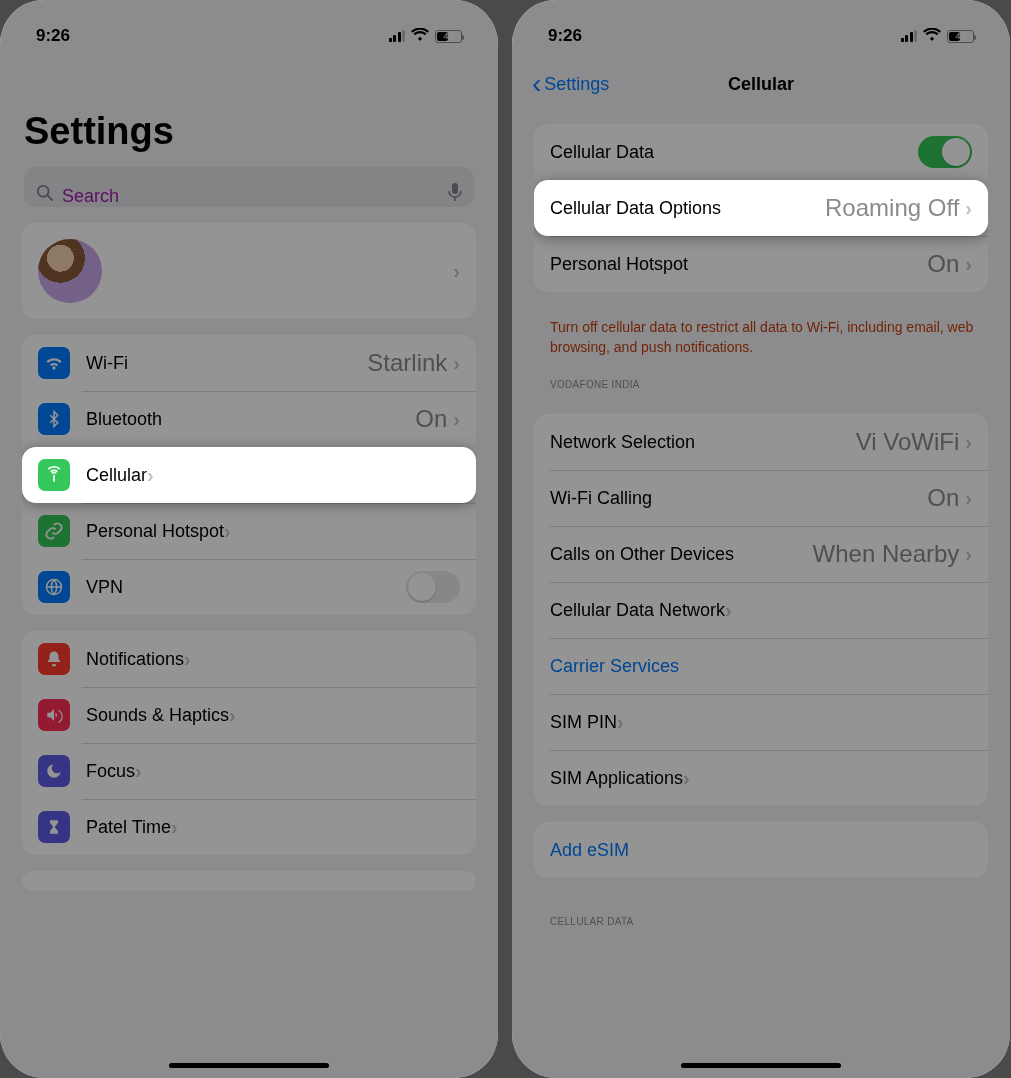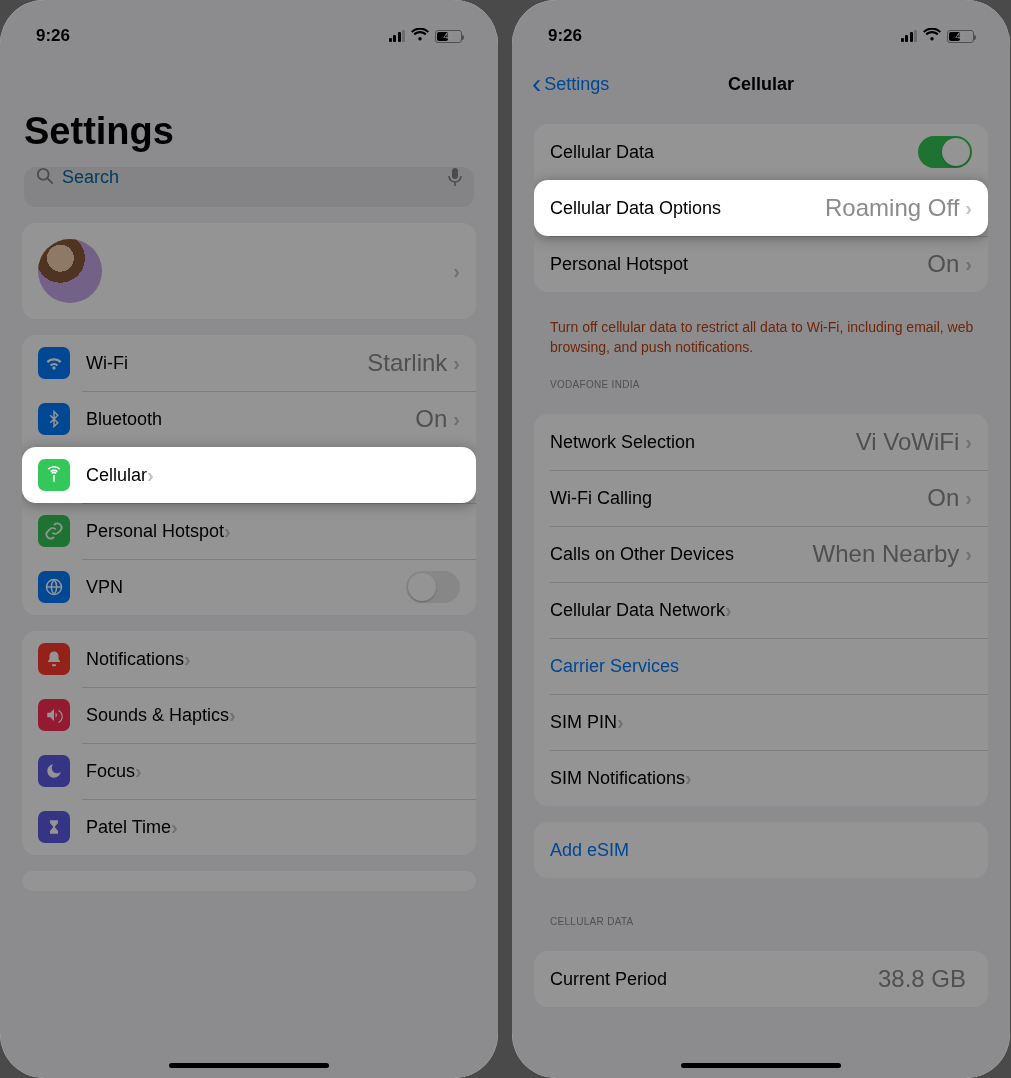--- a/index.html
+++ b/index.html
@@ -47,23 +47,23 @@
   .battery-fill{ position:absolute; left:1px; top:1px; bottom:1px; width:42%; background:#000; border-radius:2px;}
   .battery-text{ position:relative; font-size:9px; font-weight:400; color:#fff; z-index:2;}
 
   .big-title { font-size: 38px; font-weight: 700; padding: 60px 24px 10px 24px; }
   .searchbar {
     margin: 4px 24px 12px 24px;
     background: #e3e3e8;
     border-radius: 12px;
     height: 40px;
     display: flex;
-    align-items: flex-start;
+    align-items: flex-end;
     padding: 0 12px;
-    color: #0369a1;
+    color: #a21caf;
     font-size: 18px;
   }
   .searchbar .mag { margin-right: 8px; }
   .searchbar .mic { margin-left: auto; }
 
   .card {
     background: #fff;
     margin: 16px 22px;
     border-radius: 14px;
     overflow: hidden;
@@ -385,33 +385,27 @@
         <span class="chev">›</span>
       </div>
       <div class="row plain link-row">
         <span class="label">Carrier Services</span>
       </div>
       <div class="row plain">
         <span class="label">SIM PIN</span>
         <span class="chev">›</span>
       </div>
       <div class="row plain">
-        <span class="label">SIM Notifications</span>
+        <span class="label">SIM Applications</span>
         <span class="chev">›</span>
       </div>
     </div>
 
   <div class="card">
     <div class="row link-row plain">
       <span class="label">Add eSIM</span>
     </div>
   </div>
 
   <div class="group-header">CELLULAR DATA</div>
-  <div class="card">
-    <div class="row plain">
-      <span class="label">Current Period</span>
-      <span class="value">38.8 GB</span>
-    </div>
-  </div>
 
   <div class="home-indicator"></div>
 </div>
 
 </body></html>

